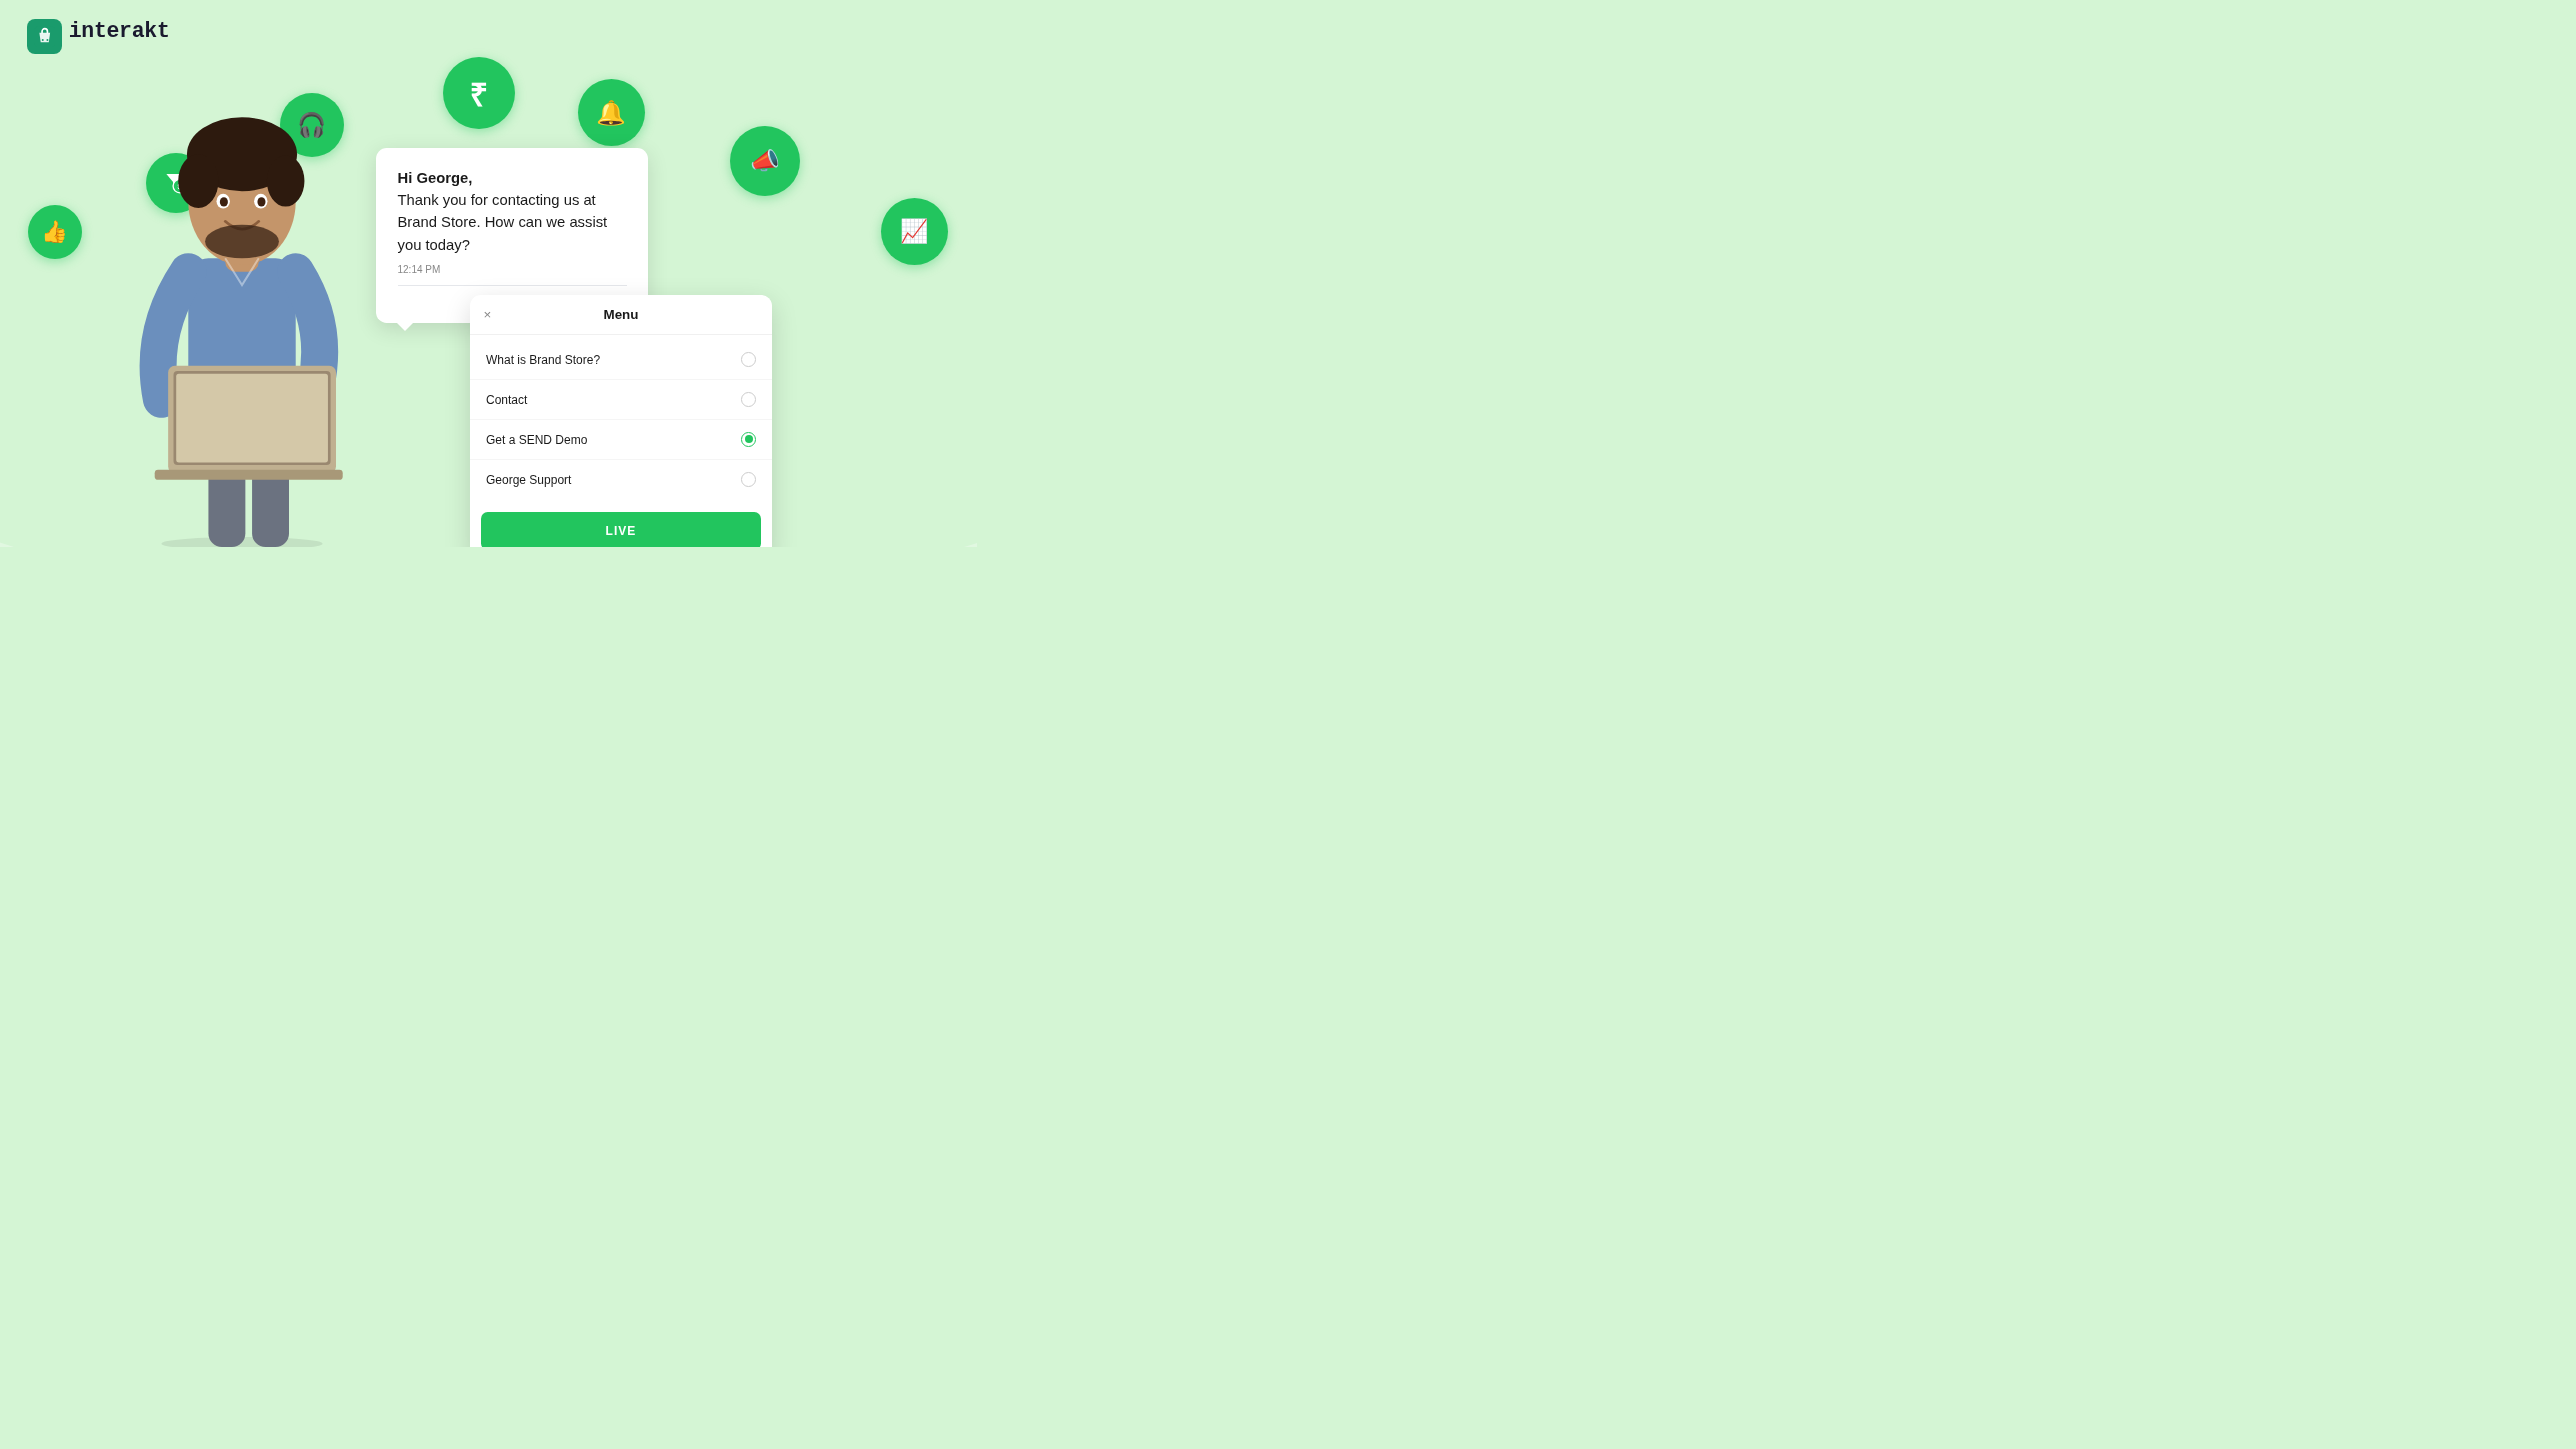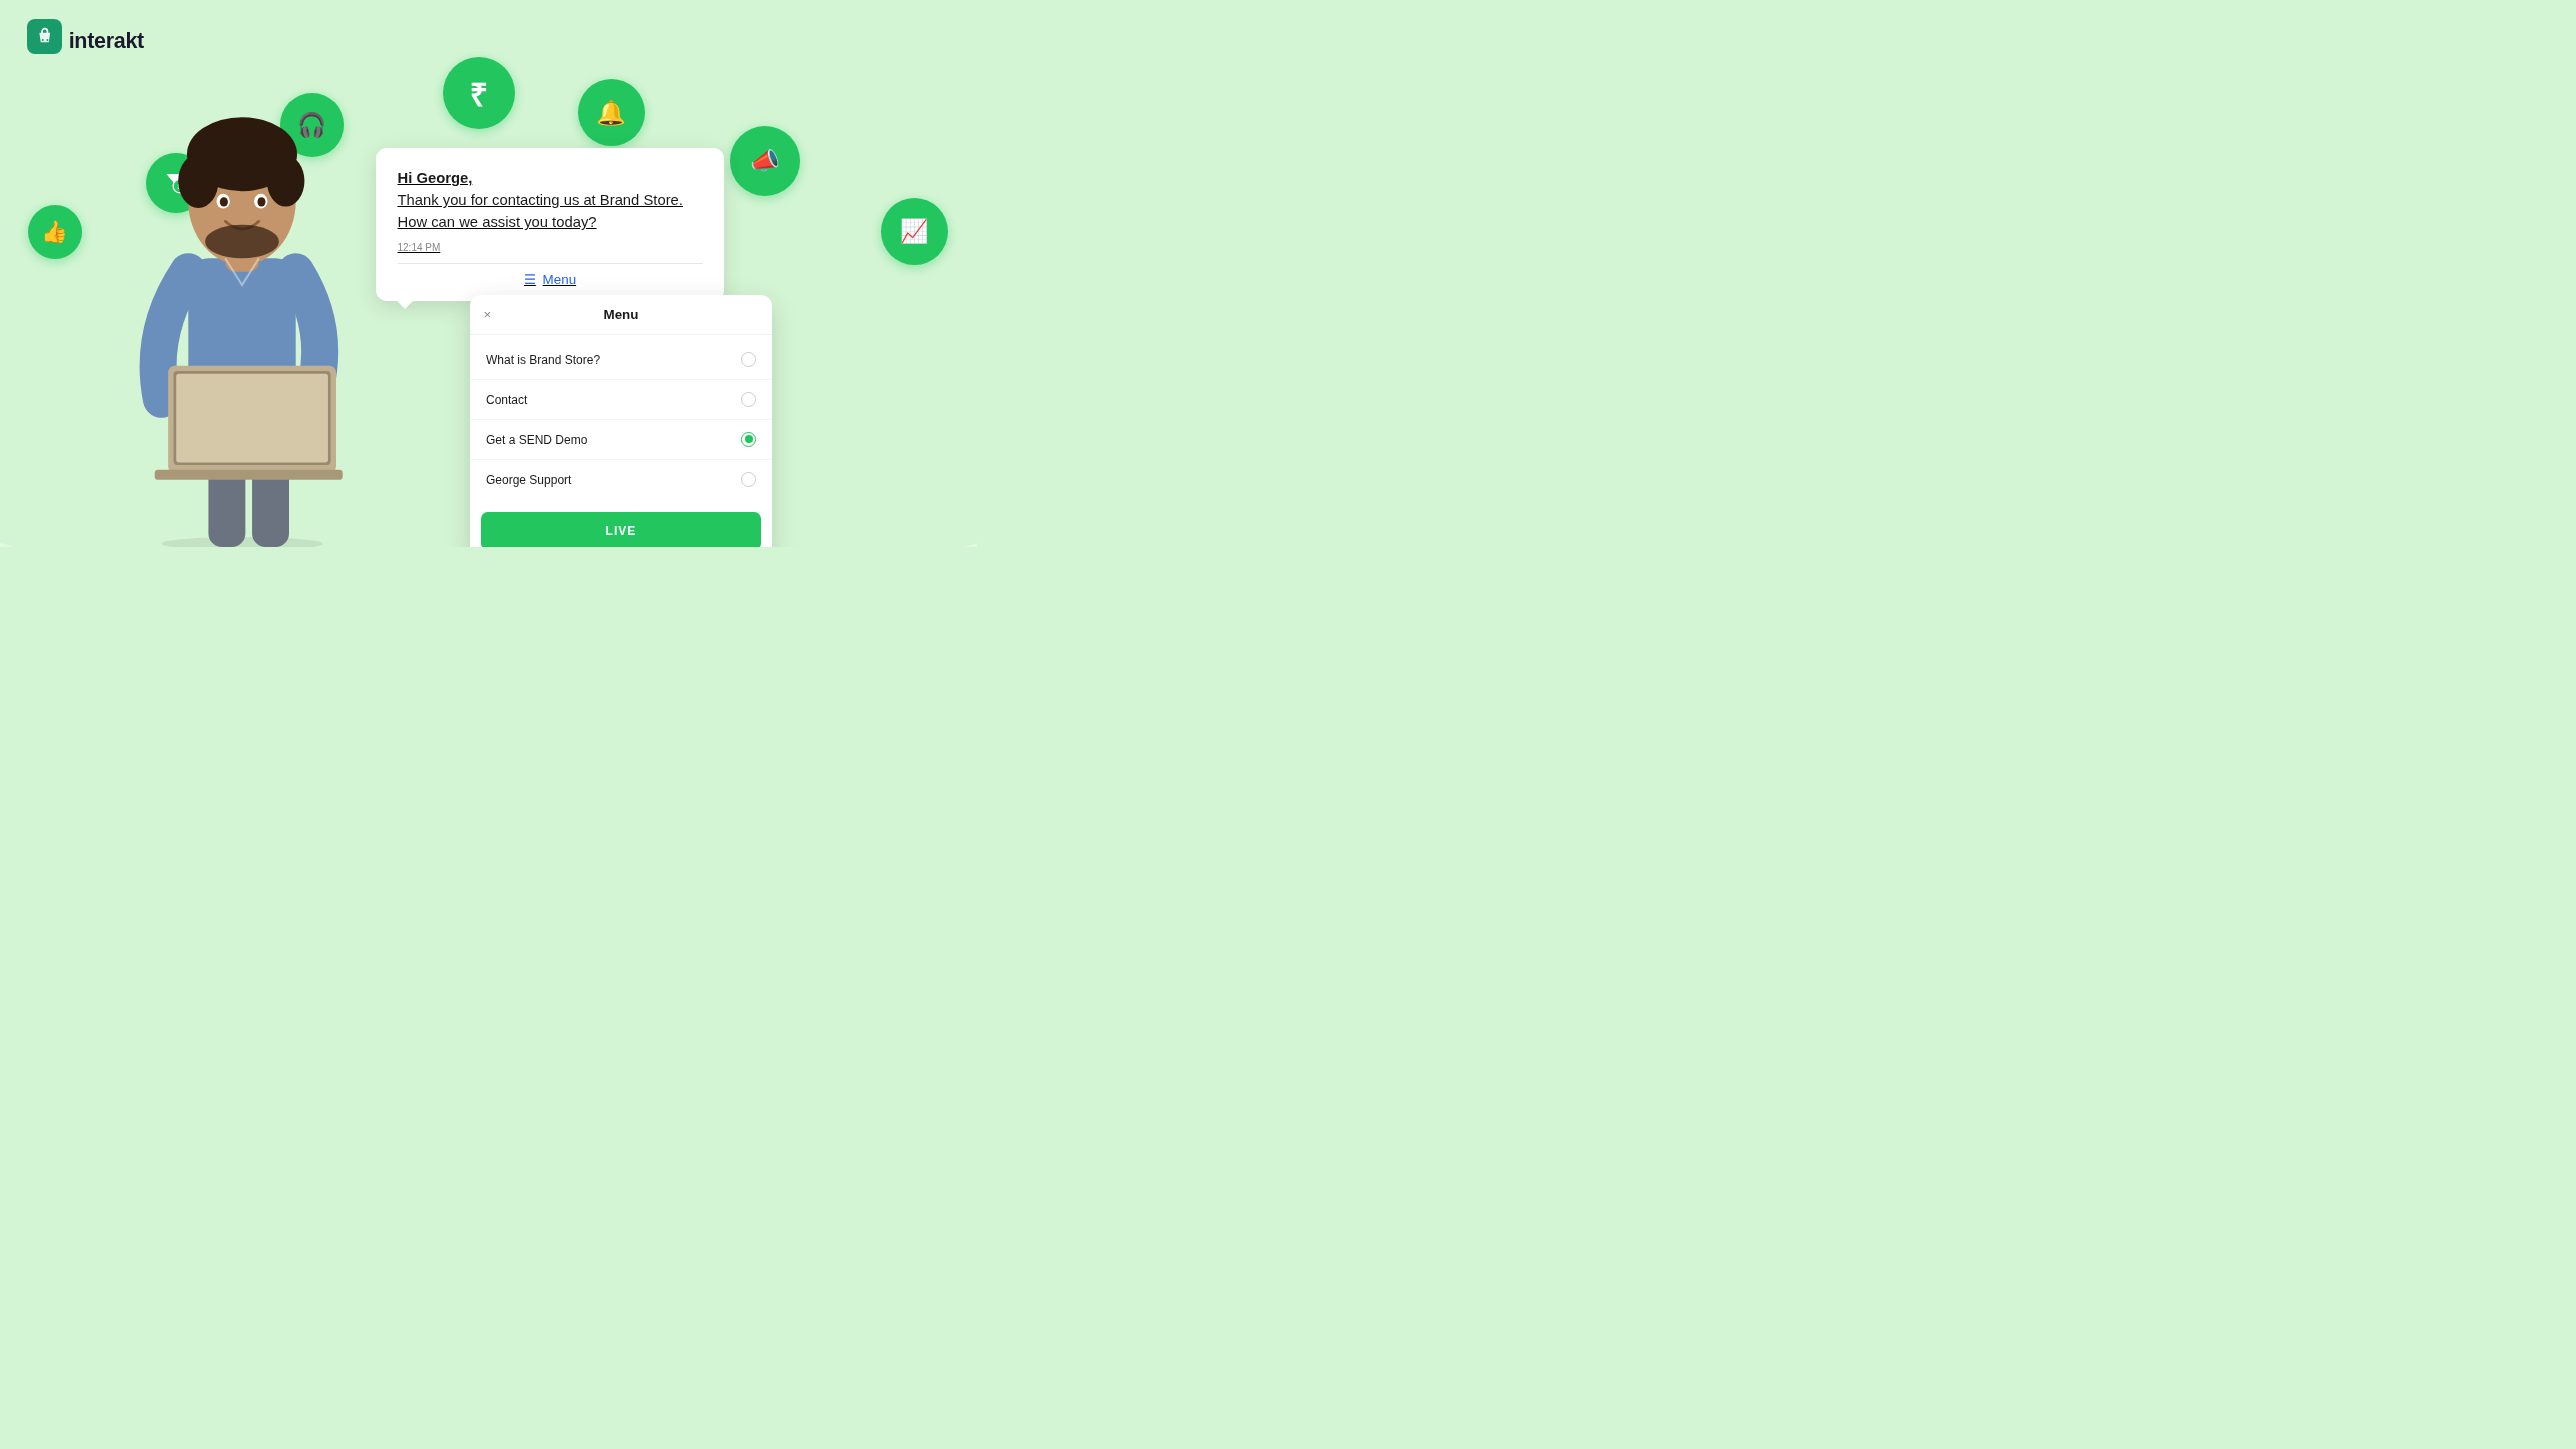--- a/index.html
+++ b/index.html
@@ -37,23 +37,24 @@
         0 0 0 215px rgba(255,255,255,0.07);
       pointer-events: none;
     }
 
     
     .logo {
       position: absolute;
       top: 19px;
       left: 27px;
       display: flex;
-      align-items: flex-end;
+      align-items: flex-start;
       gap: 6.7px;
       z-index: 10;
+      font-family: Liberation Mono, monospace;
     }
 
     .logo-icon {
       width: 35px;
       height: 35px;
       background: #1a9b6c;
       border-radius: 8px;
       display: flex;
       align-items: center;
       justify-content: center;
@@ -86,27 +87,26 @@
     .bubble-rupee { width: 72px; height: 72px; top: 57px; left: 443px; font-size: 28px; }
     .bubble-bell { width: 67px; height: 67px; top: 79px; left: 578px; font-size: 24px; }
     .bubble-megaphone { width: 70px; height: 70px; top: 126px; left: 730px; font-size: 24px; }
     .bubble-chart { width: 67px; height: 67px; top: 198px; left: 881px; font-size: 23px; }
 
     
     .chat-bubble {
       position: absolute;
       top: 148px;
       left: 376px;
-      width: 348px;
+      width: 272px;
       background: white;
       border-radius: 10.7px;
       padding: 19px 21.5px 13.4px;
       box-shadow: 0 5.4px 21.5px rgba(0,0,0,0.12);
       z-index: 8;
-      text-decoration: underline;
     }
 
     .chat-bubble::before {
       content: '';
       position: absolute;
       bottom: -8px;
       left: 20px;
       width: 0;
       height: 0;
       border-left: 9.4px solid transparent;

